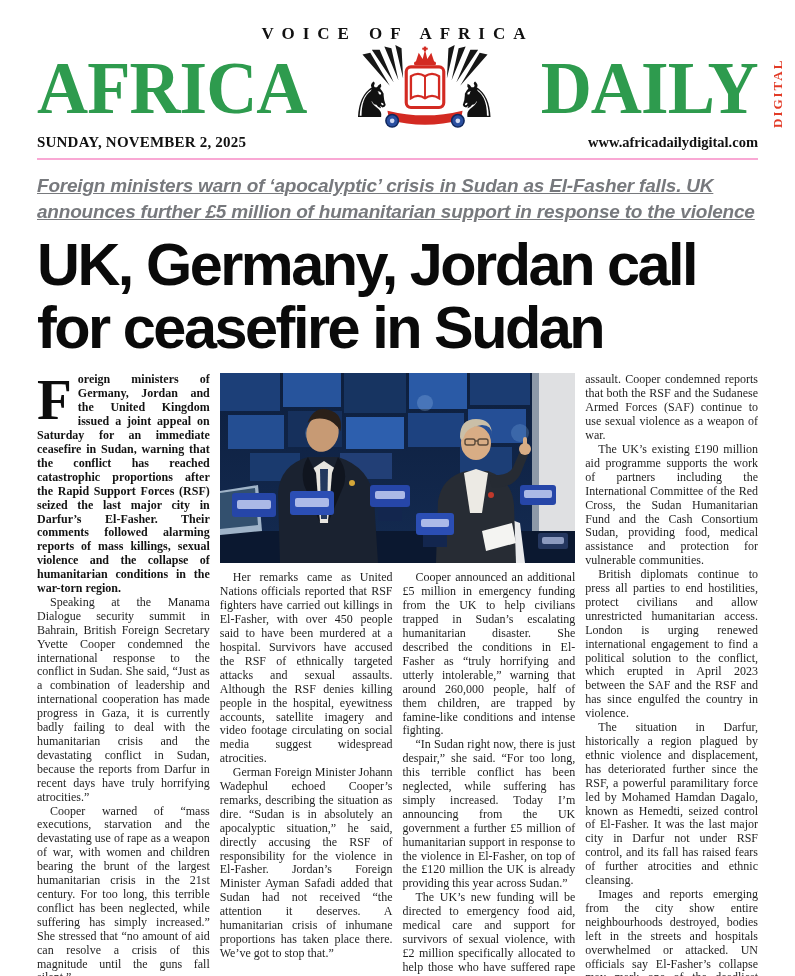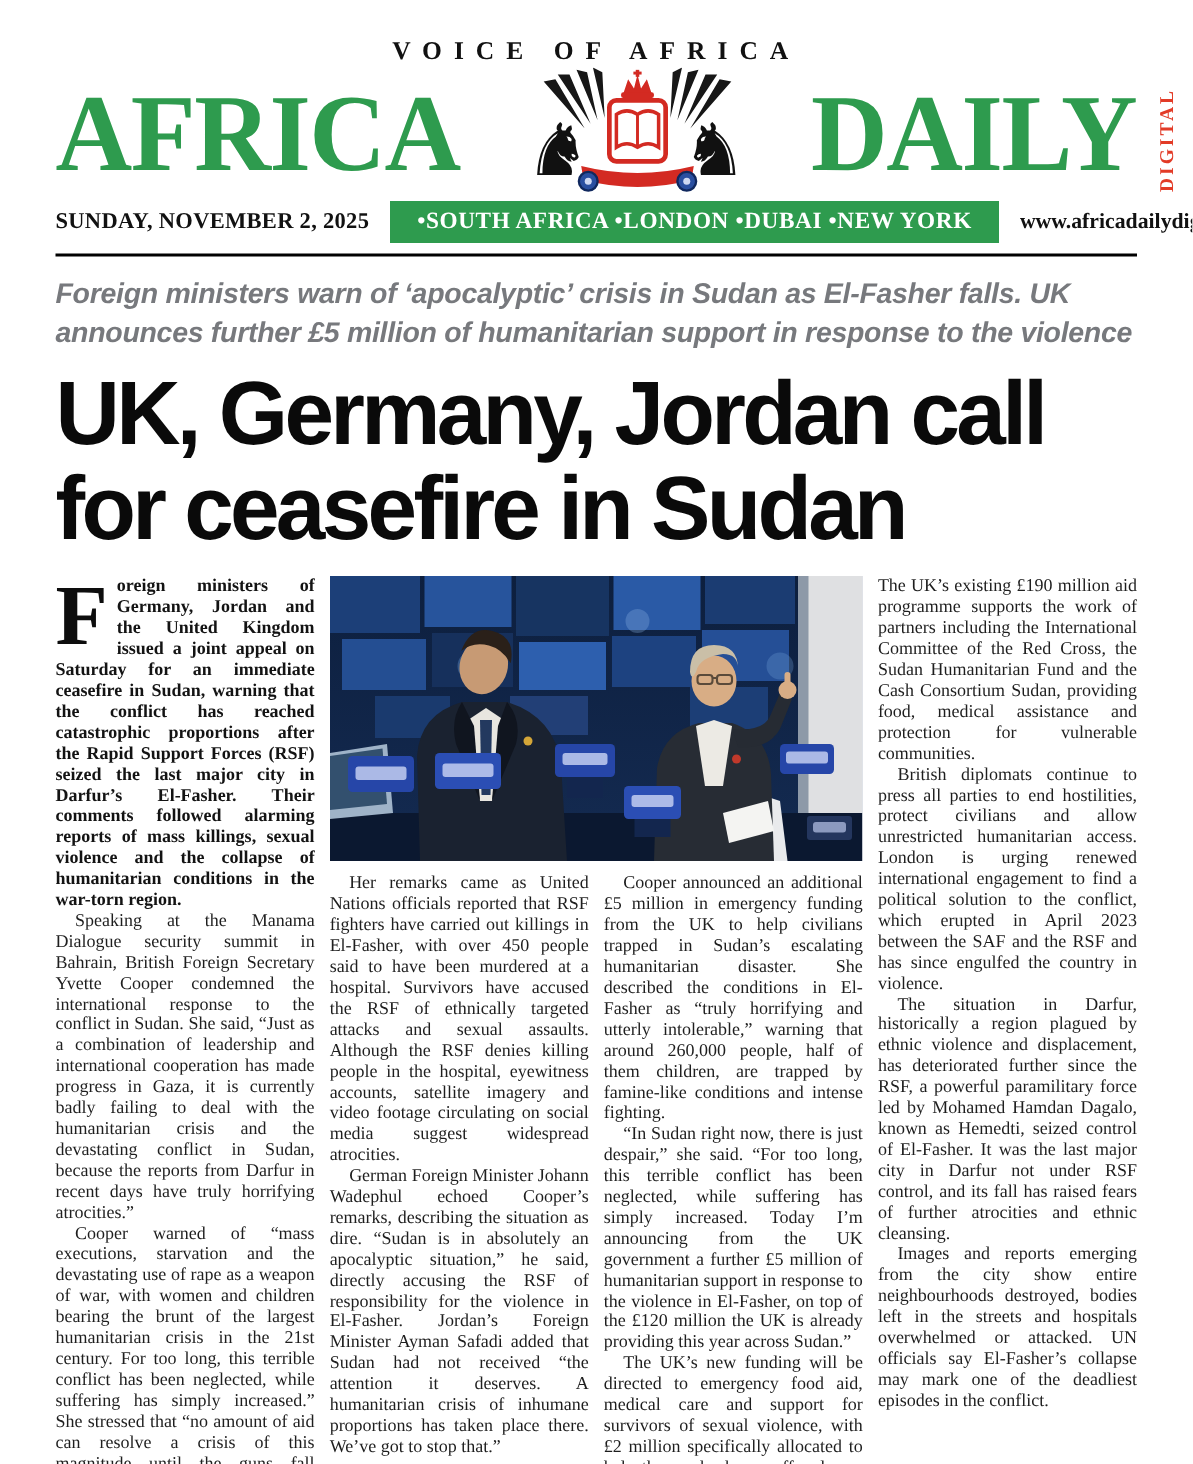--- a/index.html
+++ b/index.html
@@ -13,33 +13,33 @@
   .mast-row{position:relative;display:flex;align-items:center;justify-content:space-between;height:84px;gap:28px;}
   .wordmark{font-weight:700;font-size:73px;color:#2e9b4e;line-height:1;letter-spacing:-1px;
             transform:scaleX(.97);transform-origin:left center;font-family:"Liberation Serif",serif;}
   .wordmark.right{transform-origin:right center;}
   .crest{flex:0 0 auto;margin:0 -6px;}
   .digital{position:absolute;right:-28px;top:6px;height:76px;writing-mode:vertical-rl;
            transform:rotate(180deg);font-weight:700;font-size:13px;letter-spacing:2px;color:#e23b27;
            font-family:"Liberation Serif",serif;}
 
   
-  .dateline{display:flex;align-items:stretch;margin-top:4px;border-bottom:2px solid #000000;
+  .dateline{display:flex;align-items:stretch;margin-top:4px;border-bottom:2px solid #f9a8d4;
             padding-bottom:7px;justify-content:space-between;}
   .date-text{font-weight:700;font-size:15px;color:#111;display:flex;align-items:center;
              letter-spacing:.2px;white-space:nowrap;padding-right:14px;}
   .loc-bar{background:#2e9b4e;color:#fff;font-weight:700;font-size:15.5px;letter-spacing:.4px;
            display:flex;align-items:center;justify-content:center;padding:5px 18px;flex:1 1 auto;
            white-space:nowrap;}
   .website{font-weight:700;font-size:14.5px;color:#111;display:flex;align-items:center;
            padding-left:14px;white-space:nowrap;}
 
   
   .standfirst{font-family:"Liberation Sans",sans-serif;font-style:italic;font-weight:700;
-              font-size:19px;line-height:1.38;color:#77797d;margin:13px 0 8px 0;letter-spacing:-.2px;}
+              font-size:19px;line-height:1.38;color:#77797d;margin:13px 0 8px 0;letter-spacing:-.2px;text-decoration:underline;}
   .headline{font-family:"Liberation Sans",sans-serif;font-weight:700;font-size:60px;line-height:1.05;
             letter-spacing:-2.5px;color:#0a0a0a;margin:2px 0 14px 0;transform:scaleX(.99);
             transform-origin:left top;}
 
   
   .article{position:relative;display:grid;grid-template-columns:repeat(4,1fr);column-gap:10px;}
   .col{font-size:12px;line-height:13.9px;text-align:justify;color:#1e1e1e;}
   .col p{margin:0;}
   .plist p{text-indent:13px;}
   .col.pad-photo{padding-top:198px;}
@@ -90,21 +90,20 @@
         </g>
       </svg>
 
       <span class="wordmark right">DAILY</span>
       <span class="digital">DIGITAL</span>
     </div>
   </header>
 
   <div class="dateline">
     <span class="date-text">SUNDAY, NOVEMBER 2, 2025</span>
-    <span class="loc-bar">•SOUTH AFRICA •LONDON •DUBAI •NEW YORK</span>
     <span class="website">www.africadailydigital.com</span>
   </div>
 
   <p class="standfirst">Foreign ministers warn of ‘apocalyptic’ crisis in Sudan as El-Fasher falls. UK announces further £5 million of humanitarian support in response to the violence</p>
 
   <h1 class="headline">UK, Germany, Jordan call for ceasefire in Sudan</h1>
 
   <section class="article">
 
     <figure class="photo">
@@ -224,20 +223,21 @@
     <div class="col pad-photo">
       <div class="plist">
             <p>Cooper announced an additional £5 million in emergency funding from the UK to help civilians trapped in Sudan’s escalating humanitarian disaster. She described the conditions in El-Fasher as “truly horrifying and utterly intolerable,” warning that around 260,000 people, half of them children, are trapped by famine-like conditions and intense fighting.</p>
             <p>“In Sudan right now, there is just despair,” she said. “For too long, this terrible conflict has been neglected, while suffering has simply increased. Today I’m announcing from the UK government a further £5 million of humanitarian support in response to the violence in El-Fasher, on top of the £120 million the UK is already providing this year across Sudan.”</p>
             <p>The UK’s new funding will be directed to emergency food aid, medical care and support for survivors of sexual violence, with £2 million specifically allocated to help those who have suffered rape and sexual</p>
           </div>
     </div>
 
     <div class="col continues">
       <div class="plist">
+            <p>assault. Cooper condemned reports that both the RSF and the Sudanese Armed Forces (SAF) continue to use sexual violence as a weapon of war.</p>
             <p>The UK’s existing £190 million aid programme supports the work of partners including the International Committee of the Red Cross, the Sudan Humanitarian Fund and the Cash Consortium Sudan, providing food, medical assistance and protection for vulnerable communities.</p>
             <p>British diplomats continue to press all parties to end hostilities, protect civilians and allow unrestricted humanitarian access. London is urging renewed international engagement to find a political solution to the conflict, which erupted in April 2023 between the SAF and the RSF and has since engulfed the country in violence.</p>
             <p>The situation in Darfur, historically a region plagued by ethnic violence and displacement, has deteriorated further since the RSF, a powerful paramilitary force led by Mohamed Hamdan Dagalo, known as Hemedti, seized control of El-Fasher. It was the last major city in Darfur not under RSF control, and its fall has raised fears of further atrocities and ethnic cleansing.</p>
             <p>Images and reports emerging from the city show entire neighbourhoods destroyed, bodies left in the streets and hospitals overwhelmed or attacked. UN officials say El-Fasher’s collapse may mark one of the deadliest episodes in the conflict.</p>
           </div>
     </div>
 
   </section>
  </div>
 </div>

